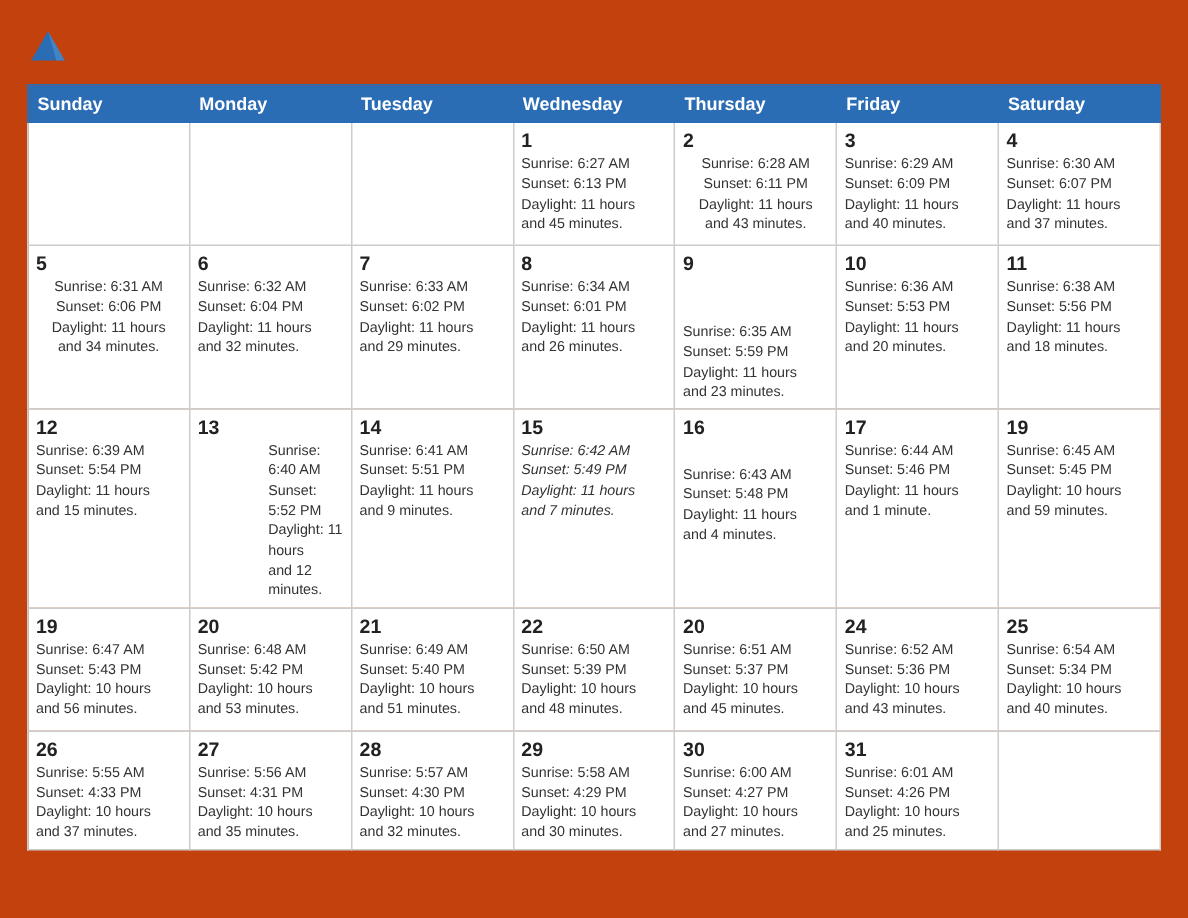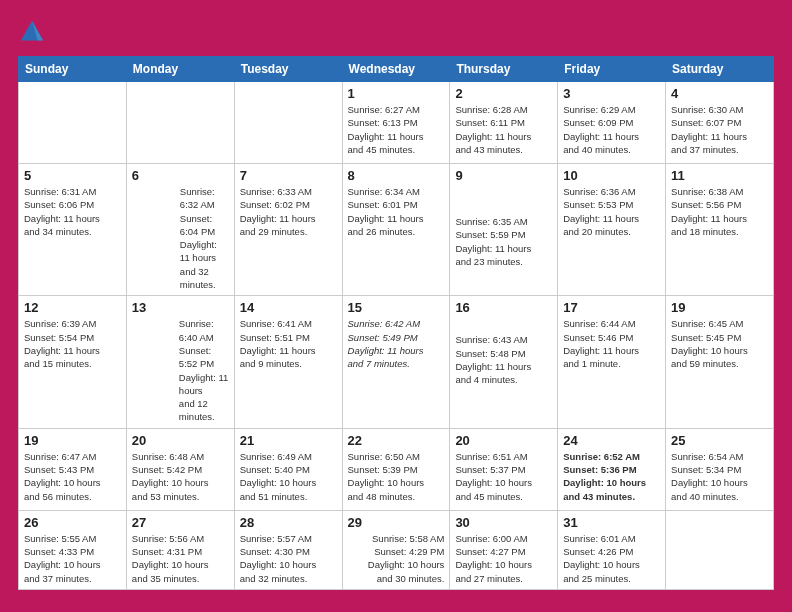--- a/index.html
+++ b/index.html
@@ -7,21 +7,21 @@
       font-family: Arial, sans-serif;
       background: #fff;
       width: 792px;
       height: 612px;
       overflow: hidden;
     }
     .container {
       width: 792px;
       height: 612px;
       padding: 18px 18px 10px 18px;
-      background: #be185d;
+      background: #c2410c;
     }
     .header {
       display: flex;
       justify-content: space-between;
       align-items: flex-start;
       margin-bottom: 10px;
     }
     .logo {
       display: flex;
       align-items: center;
@@ -138,21 +138,21 @@
           <td class="empty-cell"></td>
           <td>
             <span class="day-number">1</span>
             <div class="day-info" style="white-space: pre-line;">Sunrise: 6:27 AM
 Sunset: 6:13 PM
 Daylight: 11 hours
 and 45 minutes.</div>
           </td>
           <td>
             <span class="day-number">2</span>
-            <div class="day-info" style="white-space: pre-line;">Sunrise: 6:28 AM
+            <div class="day-info" style="white-space: pre-line; text-align: center;">Sunrise: 6:28 AM
 Sunset: 6:11 PM
 Daylight: 11 hours
 and 43 minutes.</div>
           </td>
           <td>
             <span class="day-number">3</span>
             <div class="day-info" style="white-space: pre-line;">Sunrise: 6:29 AM
 Sunset: 6:09 PM
 Daylight: 11 hours
 and 40 minutes.</div>
@@ -161,28 +161,28 @@
             <span class="day-number">4</span>
             <div class="day-info" style="white-space: pre-line;">Sunrise: 6:30 AM
 Sunset: 6:07 PM
 Daylight: 11 hours
 and 37 minutes.</div>
           </td>
         </tr>
         <tr>
           <td>
             <span class="day-number">5</span>
-            <div class="day-info" style="white-space: pre-line;">Sunrise: 6:31 AM
+            <div class="day-info" style="white-space: pre-line; text-align: center;">Sunrise: 6:31 AM
 Sunset: 6:06 PM
 Daylight: 11 hours
 and 34 minutes.</div>
           </td>
           <td>
             <span class="day-number">6</span>
-            <div class="day-info" style="white-space: pre-line; margin-left: 48px;">Sunrise: 6:32 AM
+            <div class="day-info" style="white-space: pre-line;">Sunrise: 6:32 AM
 Sunset: 6:04 PM
 Daylight: 11 hours
 and 32 minutes.</div>
           </td>
           <td>
             <span class="day-number">7</span>
             <div class="day-info" style="white-space: pre-line;">Sunrise: 6:33 AM
 Sunset: 6:02 PM
 Daylight: 11 hours
 and 29 minutes.</div>
@@ -298,21 +298,21 @@
           </td>
           <td>
             <span class="day-number">20</span>
             <div class="day-info" style="white-space: pre-line;">Sunrise: 6:51 AM
 Sunset: 5:37 PM
 Daylight: 10 hours
 and 45 minutes.</div>
           </td>
           <td>
             <span class="day-number">24</span>
-            <div class="day-info" style="white-space: pre-line; font-weight: bold;">Sunrise: 6:52 AM
+            <div class="day-info" style="white-space: pre-line;">Sunrise: 6:52 AM
 Sunset: 5:36 PM
 Daylight: 10 hours
 and 43 minutes.</div>
           </td>
           <td>
             <span class="day-number">25</span>
             <div class="day-info" style="white-space: pre-line;">Sunrise: 6:54 AM
 Sunset: 5:34 PM
 Daylight: 10 hours
 and 40 minutes.</div>
@@ -335,21 +335,21 @@
           </td>
           <td>
             <span class="day-number">28</span>
             <div class="day-info" style="white-space: pre-line;">Sunrise: 5:57 AM
 Sunset: 4:30 PM
 Daylight: 10 hours
 and 32 minutes.</div>
           </td>
           <td>
             <span class="day-number">29</span>
-            <div class="day-info" style="white-space: pre-line; text-align: right;">Sunrise: 5:58 AM
+            <div class="day-info" style="white-space: pre-line;">Sunrise: 5:58 AM
 Sunset: 4:29 PM
 Daylight: 10 hours
 and 30 minutes.</div>
           </td>
           <td>
             <span class="day-number">30</span>
             <div class="day-info" style="white-space: pre-line;">Sunrise: 6:00 AM
 Sunset: 4:27 PM
 Daylight: 10 hours
 and 27 minutes.</div>

